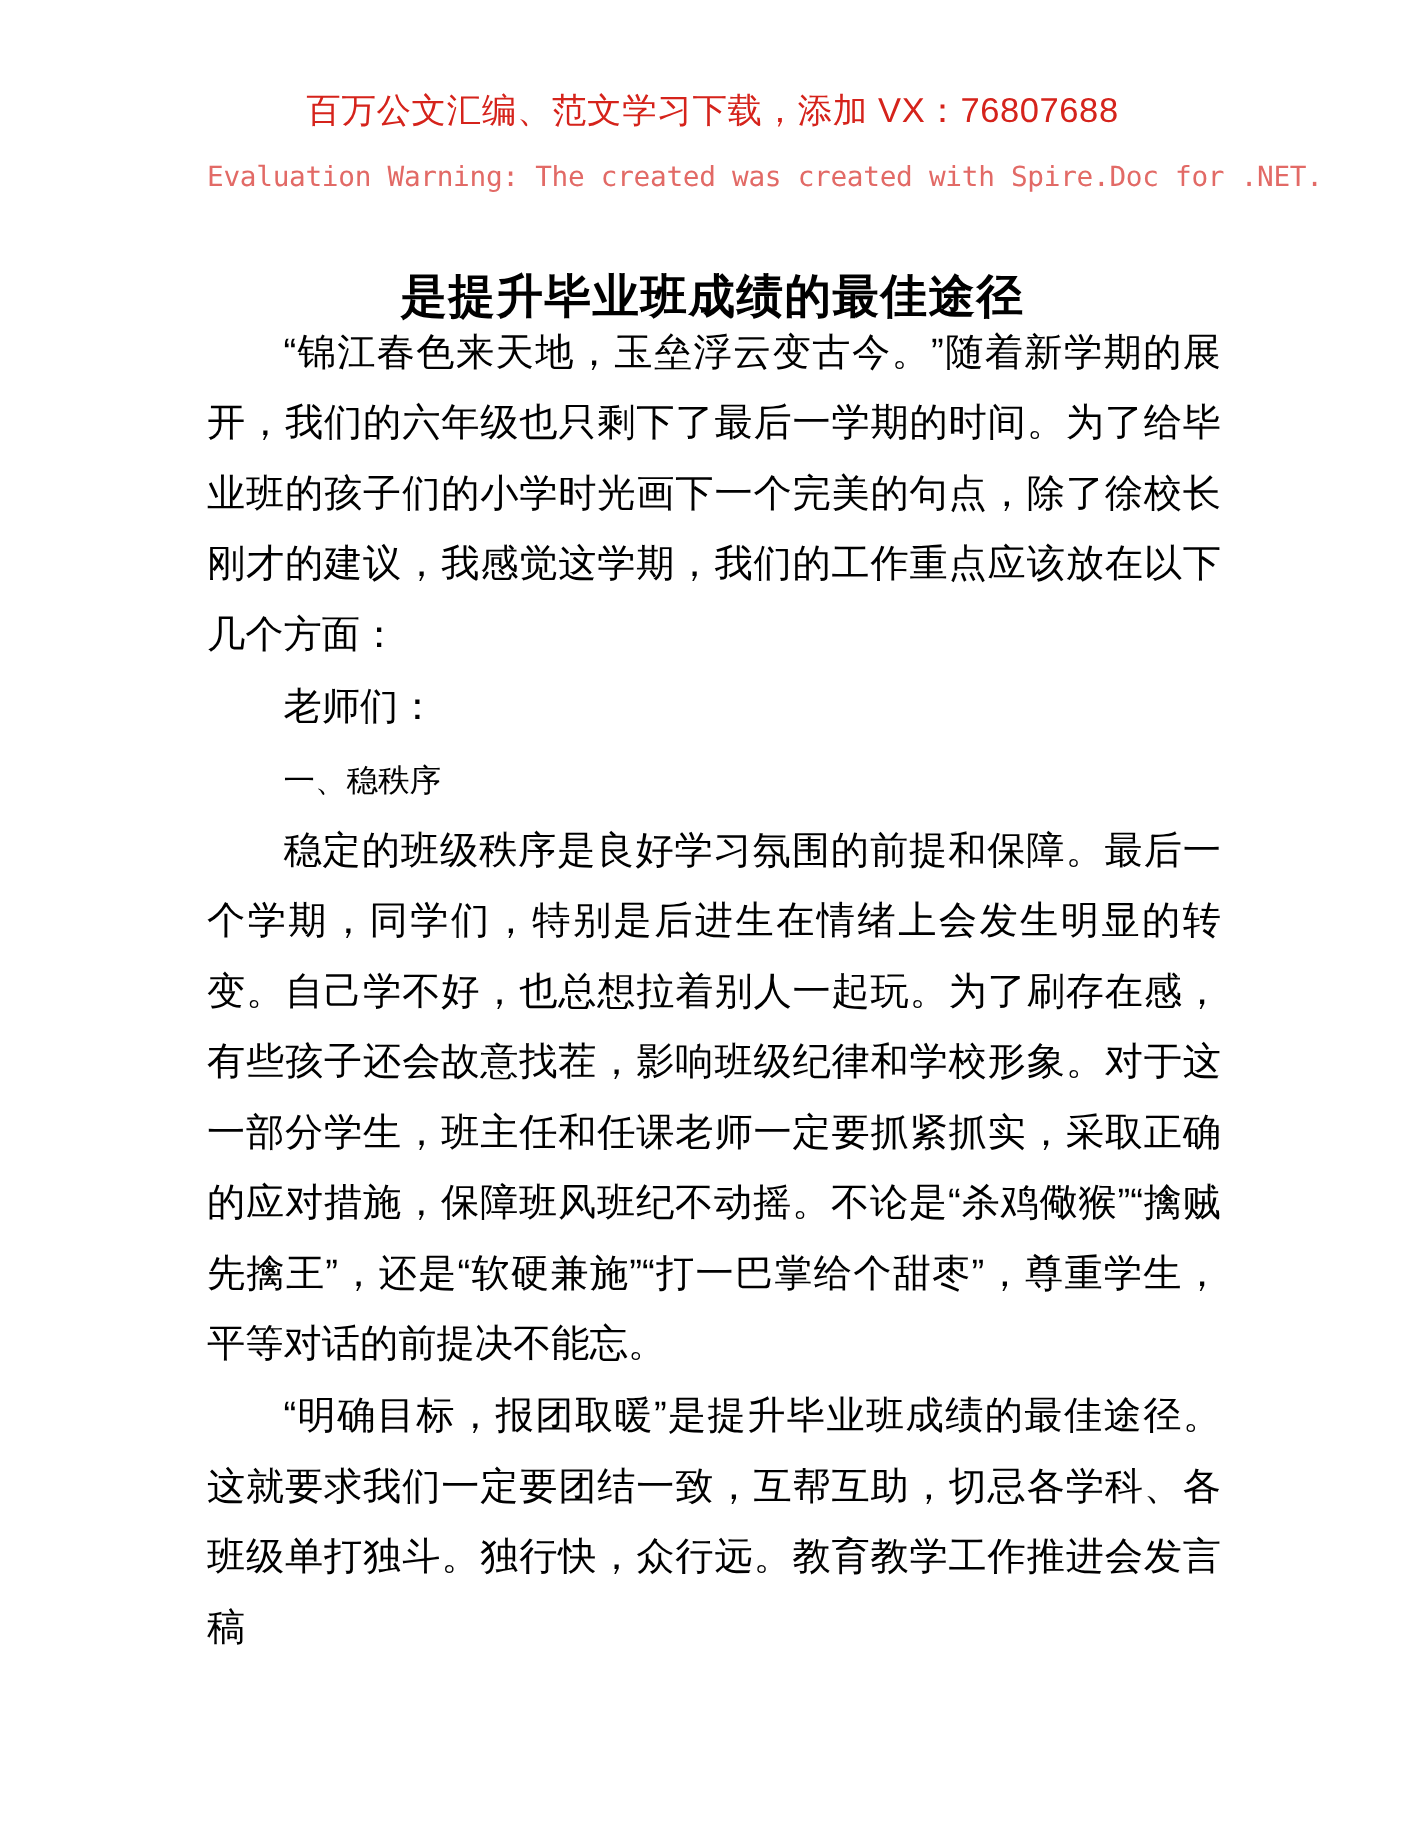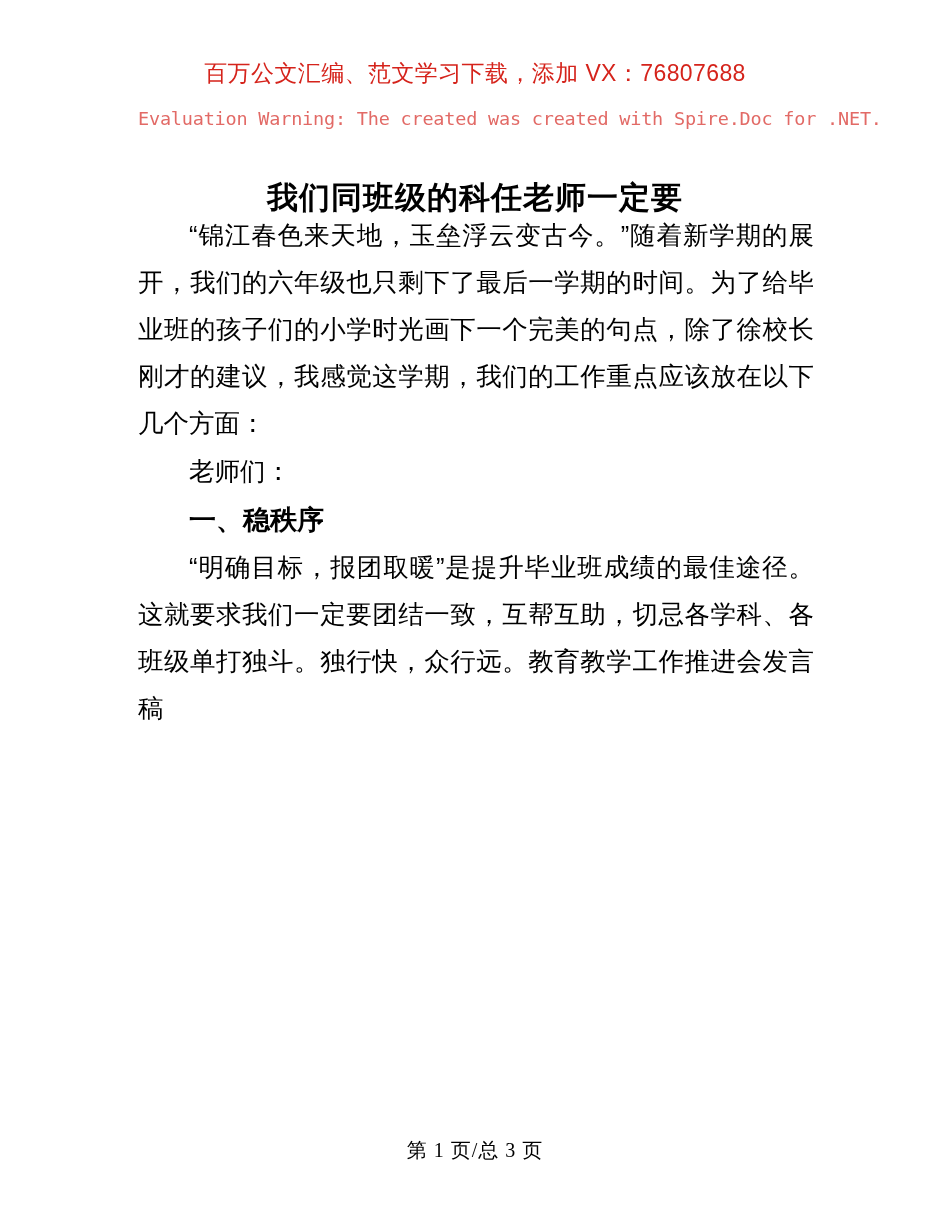--- a/index.html
+++ b/index.html
@@ -87,26 +87,26 @@
     letter-spacing: 0px;
     font-weight: 400;
   }
 
   .para.salutation {
     text-indent: 51px;
     margin-bottom: 2px;
   }
 
   .heading {
-    font-size: 27px;
+    font-size: 21px;
     line-height: 47px;
     color: #000000;
     margin: 0;
     text-indent: 51px;
-    font-weight: 700;
+    font-weight: 400;
     letter-spacing: 0px;
   }
 
   
   .page-footer {
     position: absolute;
     bottom: 66px;
     left: 0;
     width: 950px;
     text-align: center;
@@ -119,31 +119,31 @@
 </style>
 </head>
 <body>
 
 <div class="page">
 
   <div class="promo-banner">百万公文汇编、范文学习下载，添加 VX：76807688</div>
 
   <div class="eval-warning">Evaluation Warning: The created was created with Spire.Doc for .NET.</div>
 
-  <h1 class="doc-title">我们同班级的科任老师一定要</h1>
+  <h1 class="doc-title">是提升毕业班成绩的最佳途径</h1>
 
   <div class="doc-body">
 
     <p class="para">“锦江春色来天地，玉垒浮云变古今。”随着新学期的展开，我们的六年级也只剩下了最后一学期的时间。为了给毕业班的孩子们的小学时光画下一个完美的句点，除了徐校长刚才的建议，我感觉这学期，我们的工作重点应该放在以下几个方面：</p>
 
     <p class="para salutation">老师们：</p>
 
     <p class="heading">一、稳秩序</p>
 
+    <p class="para">稳定的班级秩序是良好学习氛围的前提和保障。最后一个学期，同学们，特别是后进生在情绪上会发生明显的转变。自己学不好，也总想拉着别人一起玩。为了刷存在感，有些孩子还会故意找茬，影响班级纪律和学校形象。对于这一部分学生，班主任和任课老师一定要抓紧抓实，采取正确的应对措施，保障班风班纪不动摇。不论是“杀鸡儆猴”“擒贼先擒王”，还是“软硬兼施”“打一巴掌给个甜枣”，尊重学生，平等对话的前提决不能忘。</p>
 
 
     <p class="para">“明确目标，报团取暖”是提升毕业班成绩的最佳途径。这就要求我们一定要团结一致，互帮互助，切忌各学科、各班级单打独斗。独行快，众行远。教育教学工作推进会发言稿</p>
 
   </div>
 
-  <div class="page-footer">第 1 页/总 3 页</div>
 
 </div>
 
 </body></html>

